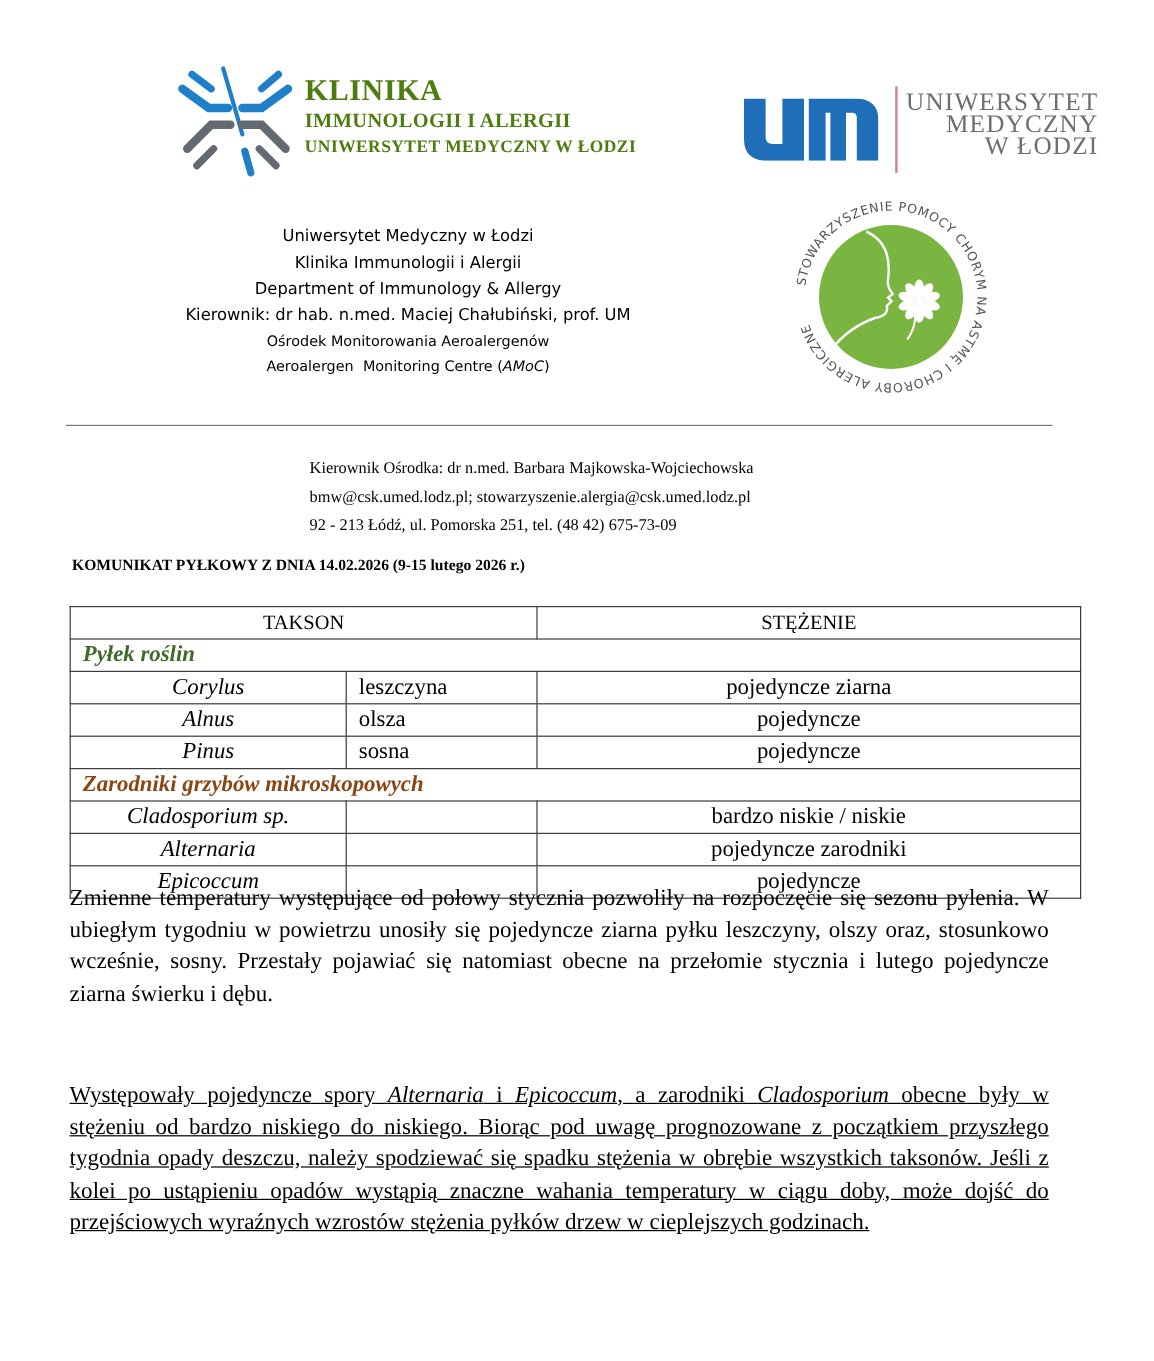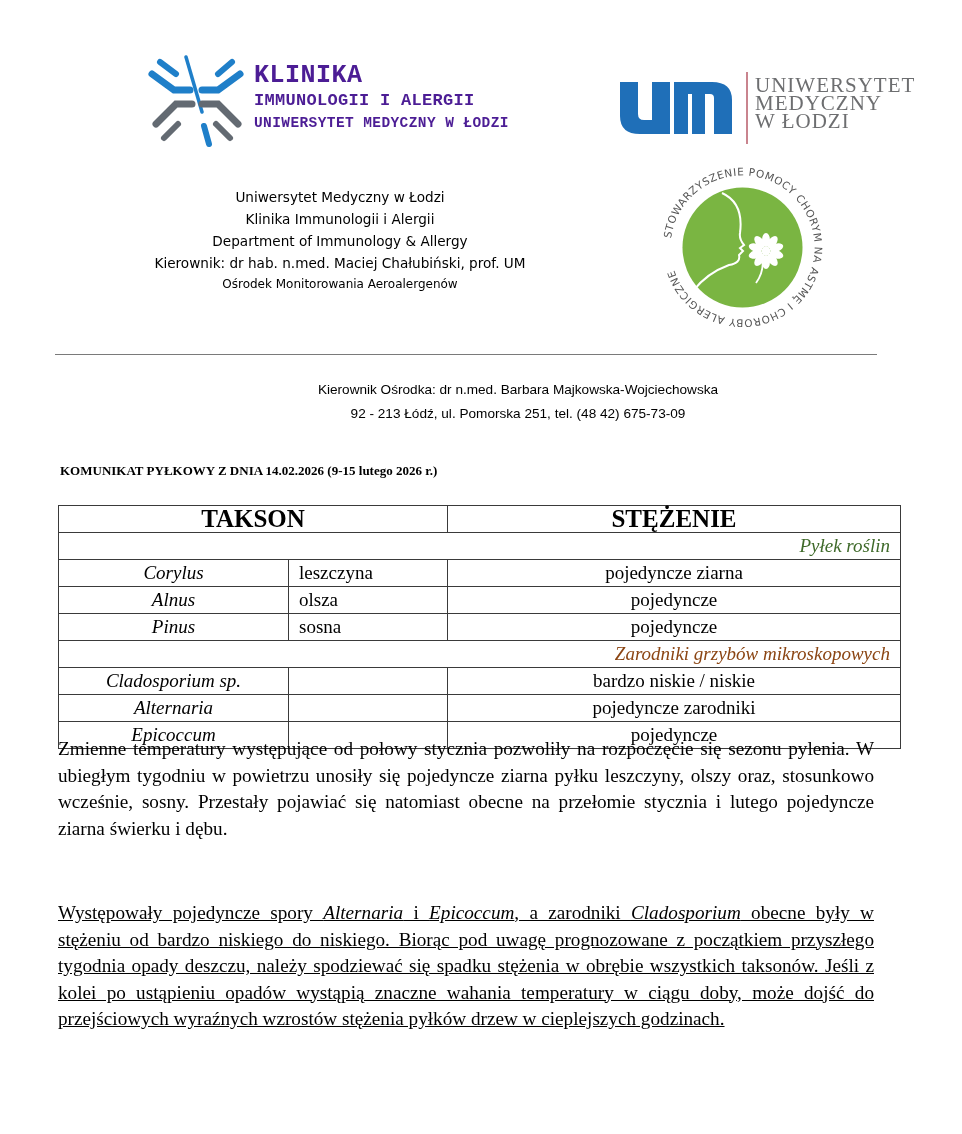--- a/index.html
+++ b/index.html
@@ -1,52 +1,52 @@
 <!DOCTYPE html>
 <html><head>
 <meta charset="utf-8">
 <style>
   html, body { margin:0; padding:0; background:#ffffff; }
   body { width:962px; height:1134px; position:relative; overflow:hidden; color:#000; }
   .abs { position:absolute; }
 
   
   #clinic-logo { left:146px; top:52px; width:420px; height:100px; }
-  #clinic-logo .lines { position:absolute; left:108px; top:12px; font-family:Liberation Mono, monospace; color:#4c1d95; }
+  #clinic-logo .lines { position:absolute; left:108px; top:12px; font-family:Liberation Serif, serif; color:#4d7c0f; }
   #clinic-logo .l1 { font-size:25px; line-height:24px; letter-spacing:0.5px; font-weight:600; }
   #clinic-logo .l2 { font-size:17px; line-height:26px; letter-spacing:0.3px; font-weight:600; }
   #clinic-logo .l3 { font-size:14.5px; line-height:18px; letter-spacing:0.4px; font-weight:600; }
 
   
   #um-logo { left:620px; top:68px; width:310px; height:80px; }
-  #um-logo .um-text { position:absolute; left:135px; top:8px; font-family:"Liberation Serif", serif; color:#6d6e70; font-size:21px; line-height:18px; letter-spacing:1px; }
+  #um-logo .um-text { position:absolute; left:135px; top:8px; font-family:"Liberation Serif", serif; color:#6d6e70; font-size:21px; line-height:18px; letter-spacing:1px;text-align:right; }
   #um-logo .divider { position:absolute; left:126px; top:4px; width:2px; height:72px; background:#c9848e; }
 
   
   #assoc-logo { left:660px; top:165px; width:165px; height:165px; }
 
   
   #header-block { left:60px; top:186px; width:560px; text-align:center; font-family:"DejaVu Sans", sans-serif; }
   #header-block .big { font-size:13.6px; line-height:22px; }
   #header-block .small { font-size:12px; line-height:21px; }
 
   #hrule { left:55px; top:354px; width:822px; height:1px; background:#7a7a7a; }
 
-  #contact-block { left:258px; top:378px; width:520px; text-align:center; font-family:Liberation Sans, sans-serif; font-size:13.6px; line-height:24px; }
+  #contact-block { left:258px; top:378px; width:520px; text-align:left; font-family:Liberation Serif, serif; font-size:13.6px; line-height:24px; }
 
   #report-title { left:60px; top:463px; width:812px; text-align:left; font-family:"Liberation Serif", serif; font-weight:bold; font-size:13px; }
 
   
   #pollen-table { left:58px; top:505px; width:843px; border-collapse:collapse; font-family:"Liberation Serif", serif; font-size:19px; }
   #pollen-table td, #pollen-table th { border:1px solid #3a3a3a; height:26px; padding:0 10px; line-height:26px; }
-  #pollen-table th { font-weight:bold; font-size:25px; }
+  #pollen-table th { font-weight:normal; font-size:17px; }
   #pollen-table .c1 { width:209px; font-style:italic;text-align:center; }
   #pollen-table .c2 { width:138px; }
   #pollen-table .c3 { text-align:center; }
-  #pollen-table .group { font-weight:normal; font-style:italic;text-align:right; }
+  #pollen-table .group { font-weight:bold; font-style:italic; }
   #pollen-table .group.plants { color:#3f6a2a; }
   #pollen-table .group.fungi { color:#8b4513; }
 
   
   .para { left:58px; width:816px; font-family:"Liberation Serif", serif; font-size:19.2px; line-height:26.5px; text-align:justify; }
   #para-1 { top:736px; }
   #para-2 { top:900px;text-decoration:underline; }
 </style>
 </head>
 <body>
@@ -118,26 +118,28 @@
     </g>
   </svg>
 </div>
 
 <div id="header-block" class="abs">
   <div class="big">Uniwersytet Medyczny w Łodzi</div>
   <div class="big">Klinika Immunologii i Alergii</div>
   <div class="big">Department of Immunology &amp; Allergy</div>
   <div class="big">Kierownik: dr hab. n.med. Maciej Chałubiński, prof. UM</div>
   <div class="small">Ośrodek Monitorowania Aeroalergenów</div>
+  <div class="small"><span style="white-space:pre">Aeroalergen  Monitoring Centre (</span><i>AMoC</i><span>)</span></div>
 </div>
 
 <div id="hrule" class="abs"></div>
 
 <div id="contact-block" class="abs">
   <div>Kierownik Ośrodka: dr n.med. Barbara Majkowska-Wojciechowska</div>
+  <div>bmw@csk.umed.lodz.pl; stowarzyszenie.alergia@csk.umed.lodz.pl</div>
   <div>92 - 213 Łódź, ul. Pomorska 251, tel. (48 42) 675-73-09</div>
 </div>
 
 <div id="report-title" class="abs">KOMUNIKAT PYŁKOWY Z DNIA 14.02.2026 (9-15 lutego 2026 r.)</div>
 
 <table id="pollen-table" class="abs">
   <thead>
     <tr>
       <th colspan="2">TAKSON</th>
       <th class="c3">STĘŻENIE</th>

